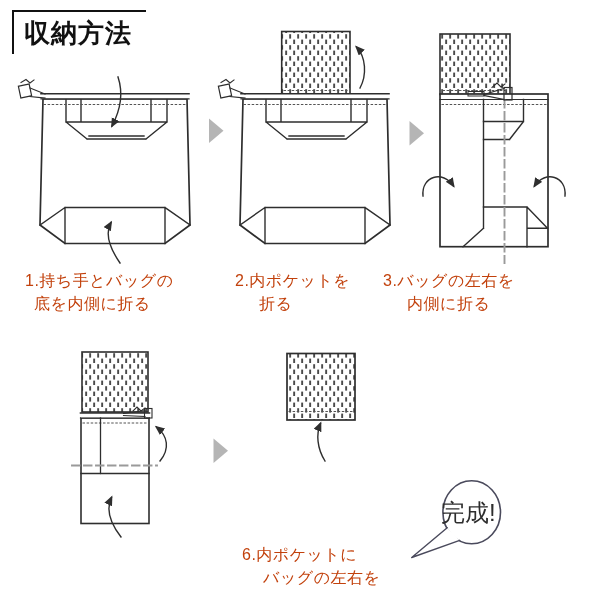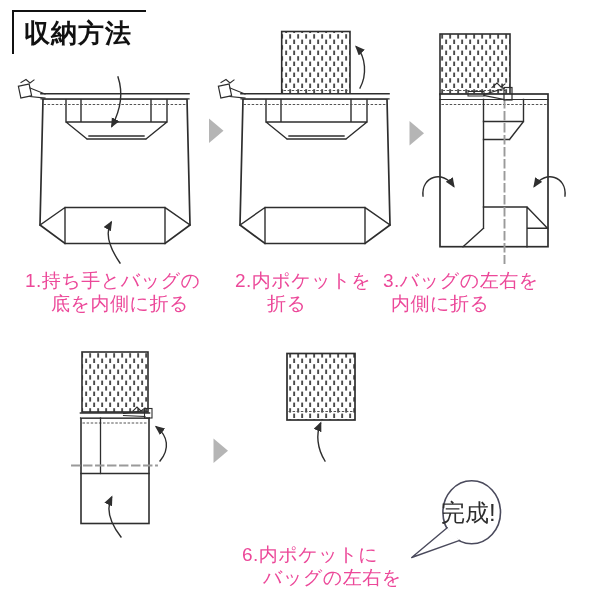--- a/index.html
+++ b/index.html
@@ -9,21 +9,21 @@
     color:#1f1f1f;
   }
   .stage{position:absolute;left:0;top:0;width:600px;height:600px;}
   .title-box{
     position:absolute;left:12px;top:10px;
     border-top:2.5px solid #111;border-left:2.5px solid #111;
     padding:8px 14px 8px 10px;
     font-size:26px;line-height:1;font-weight:600;letter-spacing:1px;
     color:#111;background:#fff;width:max-content;
   }
-  .cap{position:absolute;font-size:19px;line-height:23px;letter-spacing:0.5px;color:#ec4899;white-space:nowrap;}
+  .cap{position:absolute;font-size:16px;line-height:23px;letter-spacing:0.5px;color:#c2410c;white-space:nowrap;}
   .bubble-label{
     position:absolute;left:441px;top:502px;width:62px;
     font-size:24px;line-height:21px;color:#2e2e2e;letter-spacing:0;
   }
 </style>
 </head>
 <body>
 
 <div class="stage">
 
@@ -156,29 +156,29 @@
     <g>
       <ellipse cx="471.7" cy="512.3" rx="28.8" ry="31.5" fill="#fff" stroke="#4a4a5c" stroke-width="1.6"></ellipse>
       <path d="M447.2,527.7 L411.7,557.5 L459.7,540.4" fill="#fff" stroke="#4a4a5c" stroke-width="1.4" stroke-linecap="round" stroke-linejoin="round"></path>
     </g>
   </svg>
 
   <div class="title-box">収納方法</div>
 
   <div class="cap" style="left:25px;top:269px">
     <div>1.持ち手とバッグの</div>
-    <div style="margin-left:26px">底を内側に折る</div>
+    <div style="margin-left:9px">底を内側に折る</div>
   </div>
   <div class="cap" style="left:235px;top:269px">
     <div>2.内ポケットを</div>
-    <div style="margin-left:32px">折る</div>
+    <div style="margin-left:24px">折る</div>
   </div>
   <div class="cap" style="left:383px;top:269px">
     <div>3.バッグの左右を</div>
-    <div style="margin-left:8px">内側に折る</div>
+    <div style="margin-left:24px">内側に折る</div>
   </div>
   <div class="cap" style="left:242px;top:543px">
     <div>6.内ポケットに</div>
     <div style="margin-left:21px">バッグの左右を</div>
   </div>
 
   <div class="bubble-label">完成!</div>
 
 </div>
 

